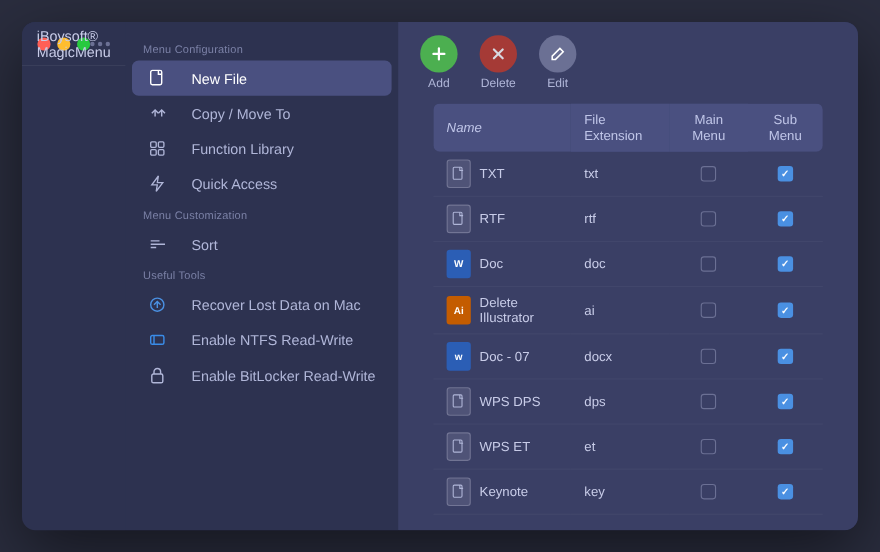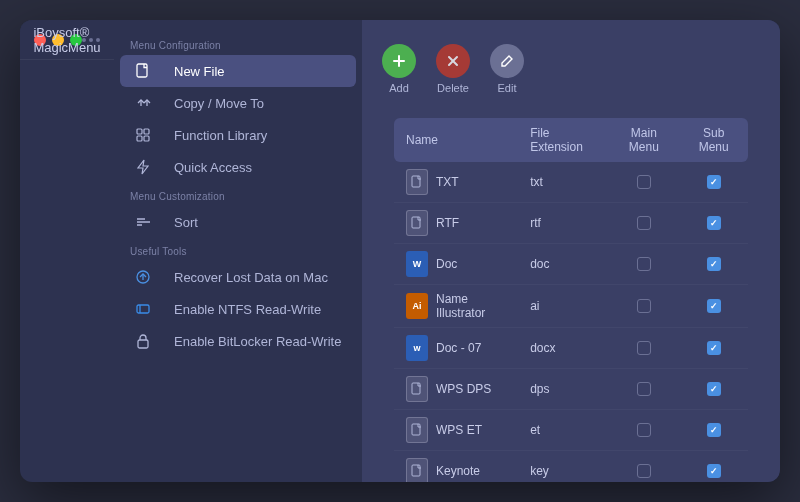--- a/index.html
+++ b/index.html
@@ -115,21 +115,21 @@
       background: #3a3f65;
       display: flex;
       flex-direction: column;
       overflow: hidden;
       border-radius: 0 0 12px 0;
     }
     .toolbar {
       display: flex;
       align-items: center;
       gap: 20px;
-      padding: 24px 20px;
+      padding: 12px 20px;
       flex-shrink: 0;
     }
     .toolbar-btn {
       display: flex;
       flex-direction: column;
       align-items: center;
       gap: 4px;
       cursor: pointer;
     }
     .toolbar-btn-circle {
@@ -165,20 +165,21 @@
     }
     .data-table thead th {
       color: #c0c6e8;
       font-weight: 500;
       padding: 8px 12px;
       text-align: left;
       font-size: 12px;
     }
     .data-table thead th:first-child {
       border-radius: 6px 0 0 6px;
+      font-style: italic;
     }
     .data-table thead th:last-child {
       border-radius: 0 6px 6px 0;
     }
     .data-table tbody tr {
       border-bottom: 1px solid rgba(255,255,255,0.04);
     }
     .data-table tbody td {
       padding: 7px 12px;
       color: #c8cce8;
@@ -457,21 +458,21 @@
     <td style="text-align:center;">
       <div class="checkbox-cell">
         <div class="cb-checked"></div>
       </div>
     </td>
   </tr>
                 <tr>
     <td>
       <div class="file-cell">
         <div class="file-icon" style="background:#c45c00; color:white; font-size:9px; font-weight:bold;">Ai</div>
-        <span>Name Illustrator</span>
+        <span>Delete Illustrator</span>
       </div>
     </td>
     <td>ai</td>
     <td style="text-align:center;">
       <div class="checkbox-cell">
         <div class="cb-unchecked"></div>
       </div>
     </td>
     <td style="text-align:center;">
       <div class="checkbox-cell">

